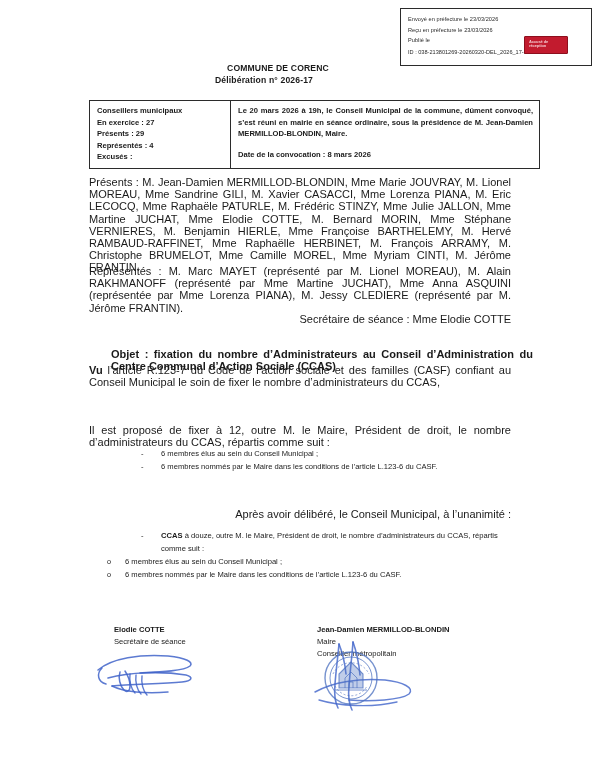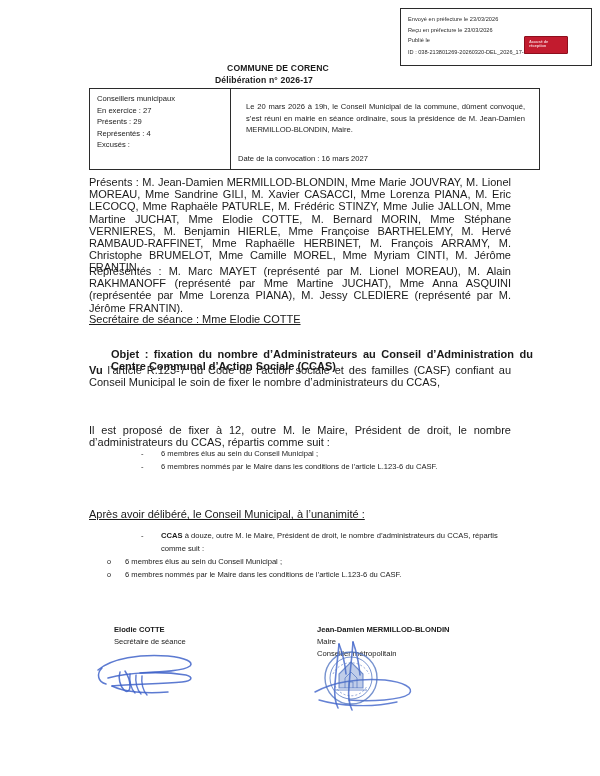--- a/index.html
+++ b/index.html
@@ -83,54 +83,55 @@
     text-align: center;
     font-size: 8.6px;
     font-weight: bold;
     line-height: 12.5px;
     letter-spacing: 0.15px;
   }
 
   
   .info-table {
     position: absolute;
-    top: 88px;
+    top: 100px;
     left: 89px;
     width: 422px;
     border-collapse: collapse;
     table-layout: fixed;
+    font-weight: bold;
   }
   .info-table td {
     border: 0.9px solid #2b2b2b;
     vertical-align: top;
     padding: 4px 6px 5px 7px;
     font-size: 7.6px;
     line-height: 11.6px;
   }
   .info-table td.col-left { width: 127px; }
   .info-table td.col-right { width: 295px; }
   .cell-line { white-space: nowrap; }
   .cell-par {
     text-align: justify;
     text-justify: inter-word;
-    margin: 8px;
+    margin: 0;
   }
   .cell-gap { height: 9px; }
 
   
   .para {
     position: absolute;
     left: 89px;
     width: 422px;
     font-size: 11px;
     line-height: 12.2px;
     text-align: justify;
     text-justify: inter-word;
   }
-  .para.nojust { text-align: left; text-decoration: underline; }
+  .para.nojust { text-align: right; }
   .bold { font-weight: bold; }
 
   .p-presents   { top: 176px; }
   .p-represent  { top: 265px; }
   .p-secretaire { top: 313px; }
   .p-objet      { top: 348px; font-weight: bold; margin-left: 22px; }
   .p-vu         { top: 364px; }
   .p-propose    { top: 424px; }
   .p-apres      { top: 508px; }
 
@@ -236,21 +237,21 @@
     <td class="col-left">
       <div class="cell-line">Conseillers municipaux</div>
       <div class="cell-line">En exercice : 27</div>
       <div class="cell-line">Présents : 29</div>
       <div class="cell-line">Représentés : 4</div>
       <div class="cell-line">Excusés :</div>
     </td>
     <td class="col-right">
       <p class="cell-par">Le 20 mars 2026 à 19h, le Conseil Municipal de la commune, dûment convoqué, s’est réuni en mairie en séance ordinaire, sous la présidence de M. Jean-Damien MERMILLOD-BLONDIN, Maire.</p>
       <div class="cell-gap"></div>
-      <div class="cell-line">Date de la convocation : 16 mars 2027</div>
+      <div class="cell-line">Date de la convocation : 8 mars 2026</div>
     </td>
   </tr>
 </tbody>
   </table>
 
 <div class="para p-presents"><span>Présents : </span><span>M. Jean-Damien MERMILLOD-BLONDIN, Mme Marie JOUVRAY, M. Lionel MOREAU, Mme Sandrine GILI, M. Xavier CASACCI, Mme Lorenza PIANA, M. Eric LECOCQ, Mme Raphaële PATURLE, M. Frédéric STINZY, Mme Julie JALLON, Mme Martine JUCHAT, Mme Elodie COTTE, M. Bernard MORIN, Mme Stéphane VERNIERES, M. Benjamin HIERLE, Mme Françoise BARTHELEMY, M. Hervé RAMBAUD-RAFFINET, Mme Raphaëlle HERBINET, M. François ARRAMY, M. Christophe BRUMELOT, Mme Camille MOREL, Mme Myriam CINTI, M. Jérôme FRANTIN.</span></div>
 
 <div class="para p-represent"><span>Représentés : </span><span>M. Marc MAYET (représenté par M. Lionel MOREAU), M. Alain RAKHMANOFF (représenté par Mme Martine JUCHAT), Mme Anna ASQUINI (représentée par Mme Lorenza PIANA), M. Jessy CLEDIERE (représenté par M. Jérôme FRANTIN).</span></div>
 
 <div class="para p-secretaire nojust">Secrétaire de séance : Mme Elodie COTTE</div>

